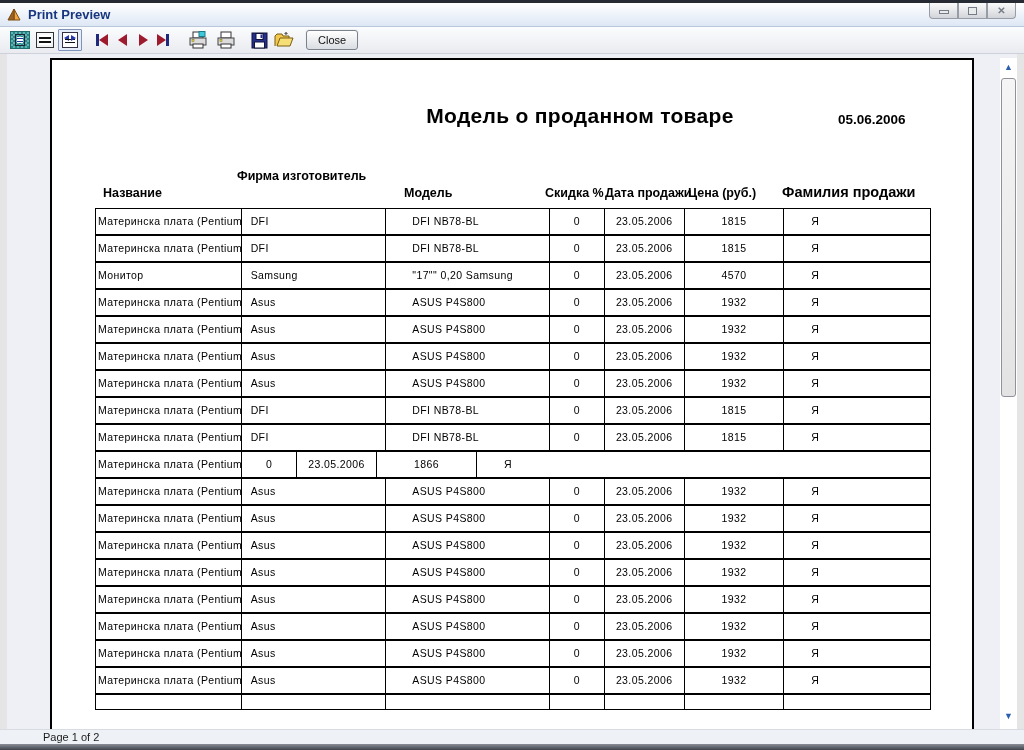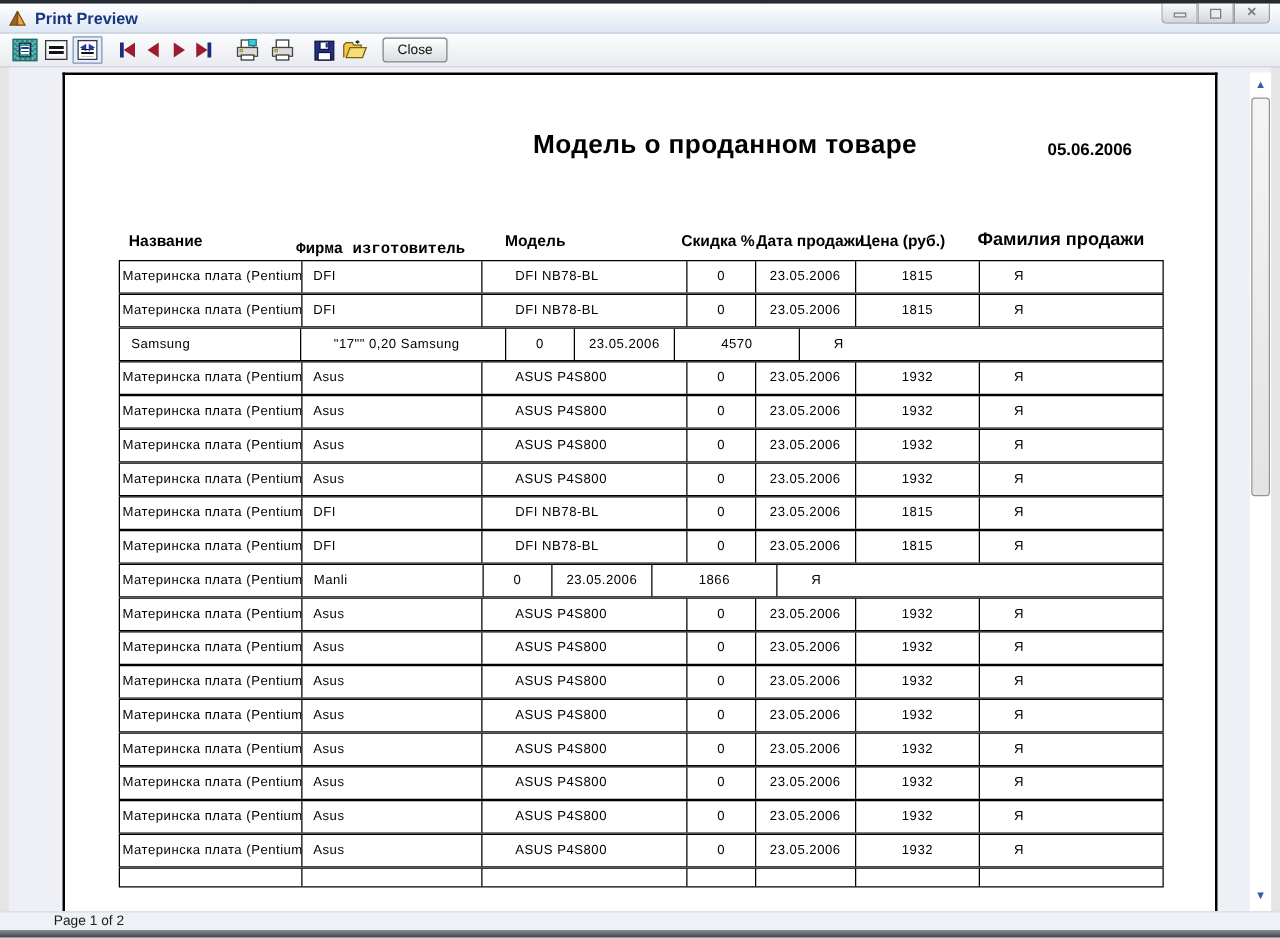--- a/index.html
+++ b/index.html
@@ -58,21 +58,21 @@
   
   .main { position:absolute; top:54px; left:7px; right:7px; bottom:21px; background:#eef0f6; overflow:hidden; }
   .page { position:absolute; left:43px; top:4px; width:924px; bottom:-10px; background:#fff;
     border:2px solid #000; border-bottom:none; }
 
   .report-title { position:absolute; left:313px; top:44px; width:430px; text-align:center;
     font-size:21px; font-weight:bold; color:#000; letter-spacing:0.3px; }
   .report-date { position:absolute; left:786px; top:52px; font-size:13.5px; font-weight:bold; }
 
   .hdr { position:absolute; font-weight:bold; font-size:12.5px; white-space:nowrap; }
-  .h0{left:51px;top:126px;} .h1{left:185px;top:132px;font-family:Liberation Mono, monospace;} .h2{left:352px;top:126px;}
+  .h0{left:51px;top:126px;} .h1{left:185px;top:109px;} .h2{left:352px;top:126px;}
   .h3{left:493px;top:126px;} .h4{left:553px;top:126px;} .h5{left:636px;top:126px;}
   .h6{left:730px;top:124px;font-size:14.5px;}
 
   .rtable { position:absolute; left:43px; top:148px; width:836px; }
   .trow { display:flex; border:1px solid #000; height:27px; background:#fff; }
   .trow.partial { height:16px; }
   .cell { font-size:10.5px; letter-spacing:0.4px; line-height:25px; white-space:nowrap; overflow:hidden; border-right:1px solid #000; }
   .cell:last-child { border-right:none; }
   .c0{width:146px; padding-left:2px;} .c1{width:145px; padding-left:9px;} .c2{width:164px; padding-left:26px;}
   .c3{width:55px; text-align:center;} .c4{width:80px; text-align:center;} .c5{width:100px; text-align:center;}
@@ -212,20 +212,21 @@
           <div class="trow">
             <div class="cell c0">Материнска плата (Pentium 4)</div>
             <div class="cell c1">DFI</div>
             <div class="cell c2">DFI NB78-BL</div>
             <div class="cell c3">0</div>
             <div class="cell c4">23.05.2006</div>
             <div class="cell c5">1815</div>
             <div class="cell c6">Я</div>
           </div>
           <div class="trow">
+            <div class="cell c0">Монитор</div>
             <div class="cell c1">Samsung</div>
             <div class="cell c2">"17"" 0,20 Samsung</div>
             <div class="cell c3">0</div>
             <div class="cell c4">23.05.2006</div>
             <div class="cell c5">4570</div>
             <div class="cell c6">Я</div>
           </div>
           <div class="trow">
             <div class="cell c0">Материнска плата (Pentium 4)</div>
             <div class="cell c1">Asus</div>
@@ -275,21 +276,20 @@
             <div class="cell c0">Материнска плата (Pentium 4)</div>
             <div class="cell c1">DFI</div>
             <div class="cell c2">DFI NB78-BL</div>
             <div class="cell c3">0</div>
             <div class="cell c4">23.05.2006</div>
             <div class="cell c5">1815</div>
             <div class="cell c6">Я</div>
           </div>
           <div class="trow">
             <div class="cell c0">Материнска плата (Pentium 4)</div>
-            <div class="cell c1">Manli</div>
             <div class="cell c3">0</div>
             <div class="cell c4">23.05.2006</div>
             <div class="cell c5">1866</div>
             <div class="cell c6">Я</div>
           </div>
           <div class="trow">
             <div class="cell c0">Материнска плата (Pentium 4)</div>
             <div class="cell c1">Asus</div>
             <div class="cell c2">ASUS P4S800</div>
             <div class="cell c3">0</div>

